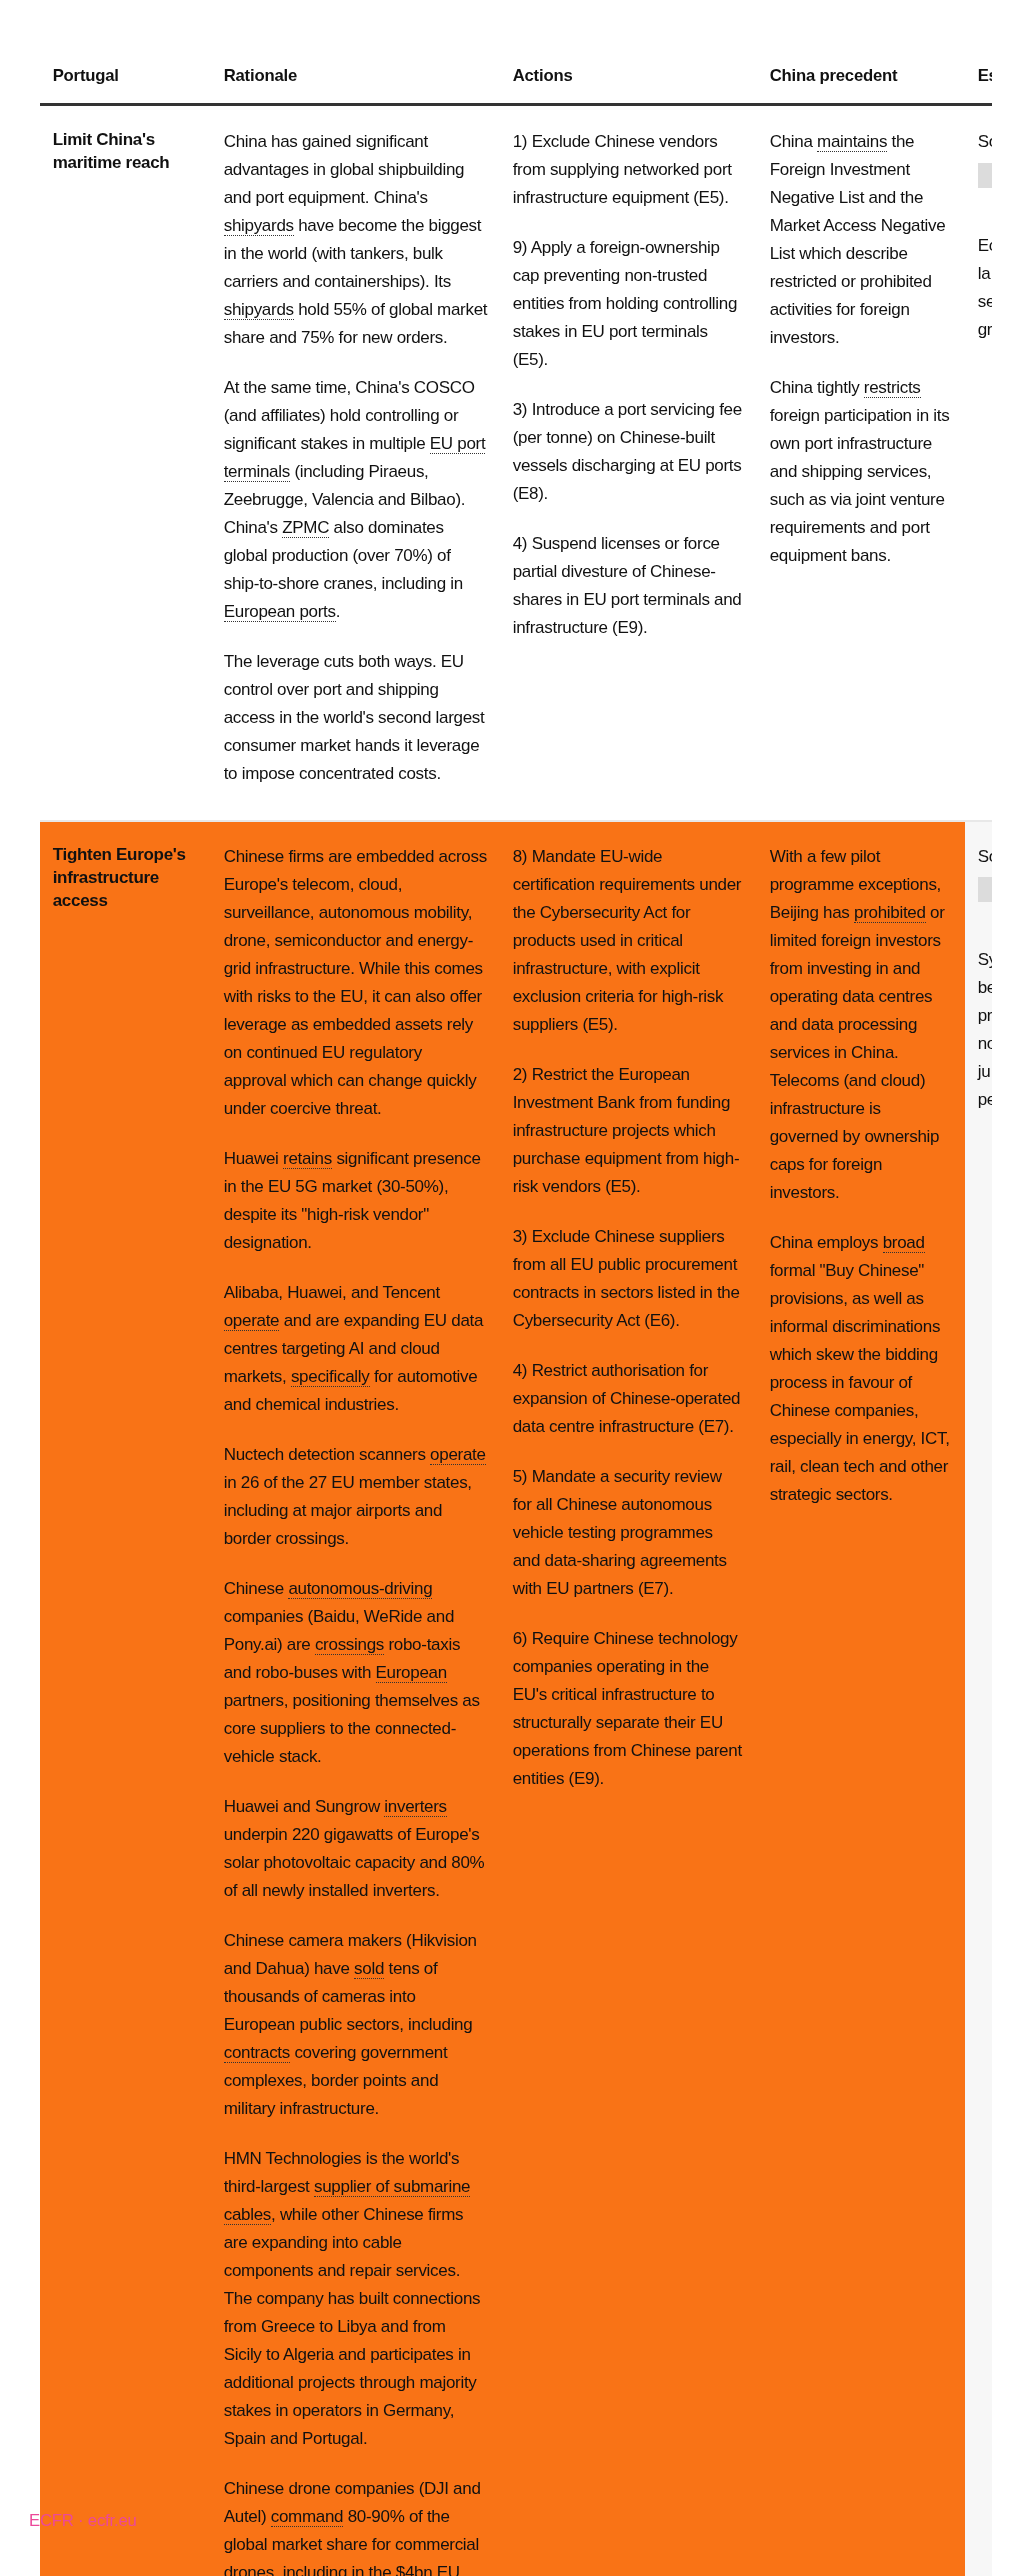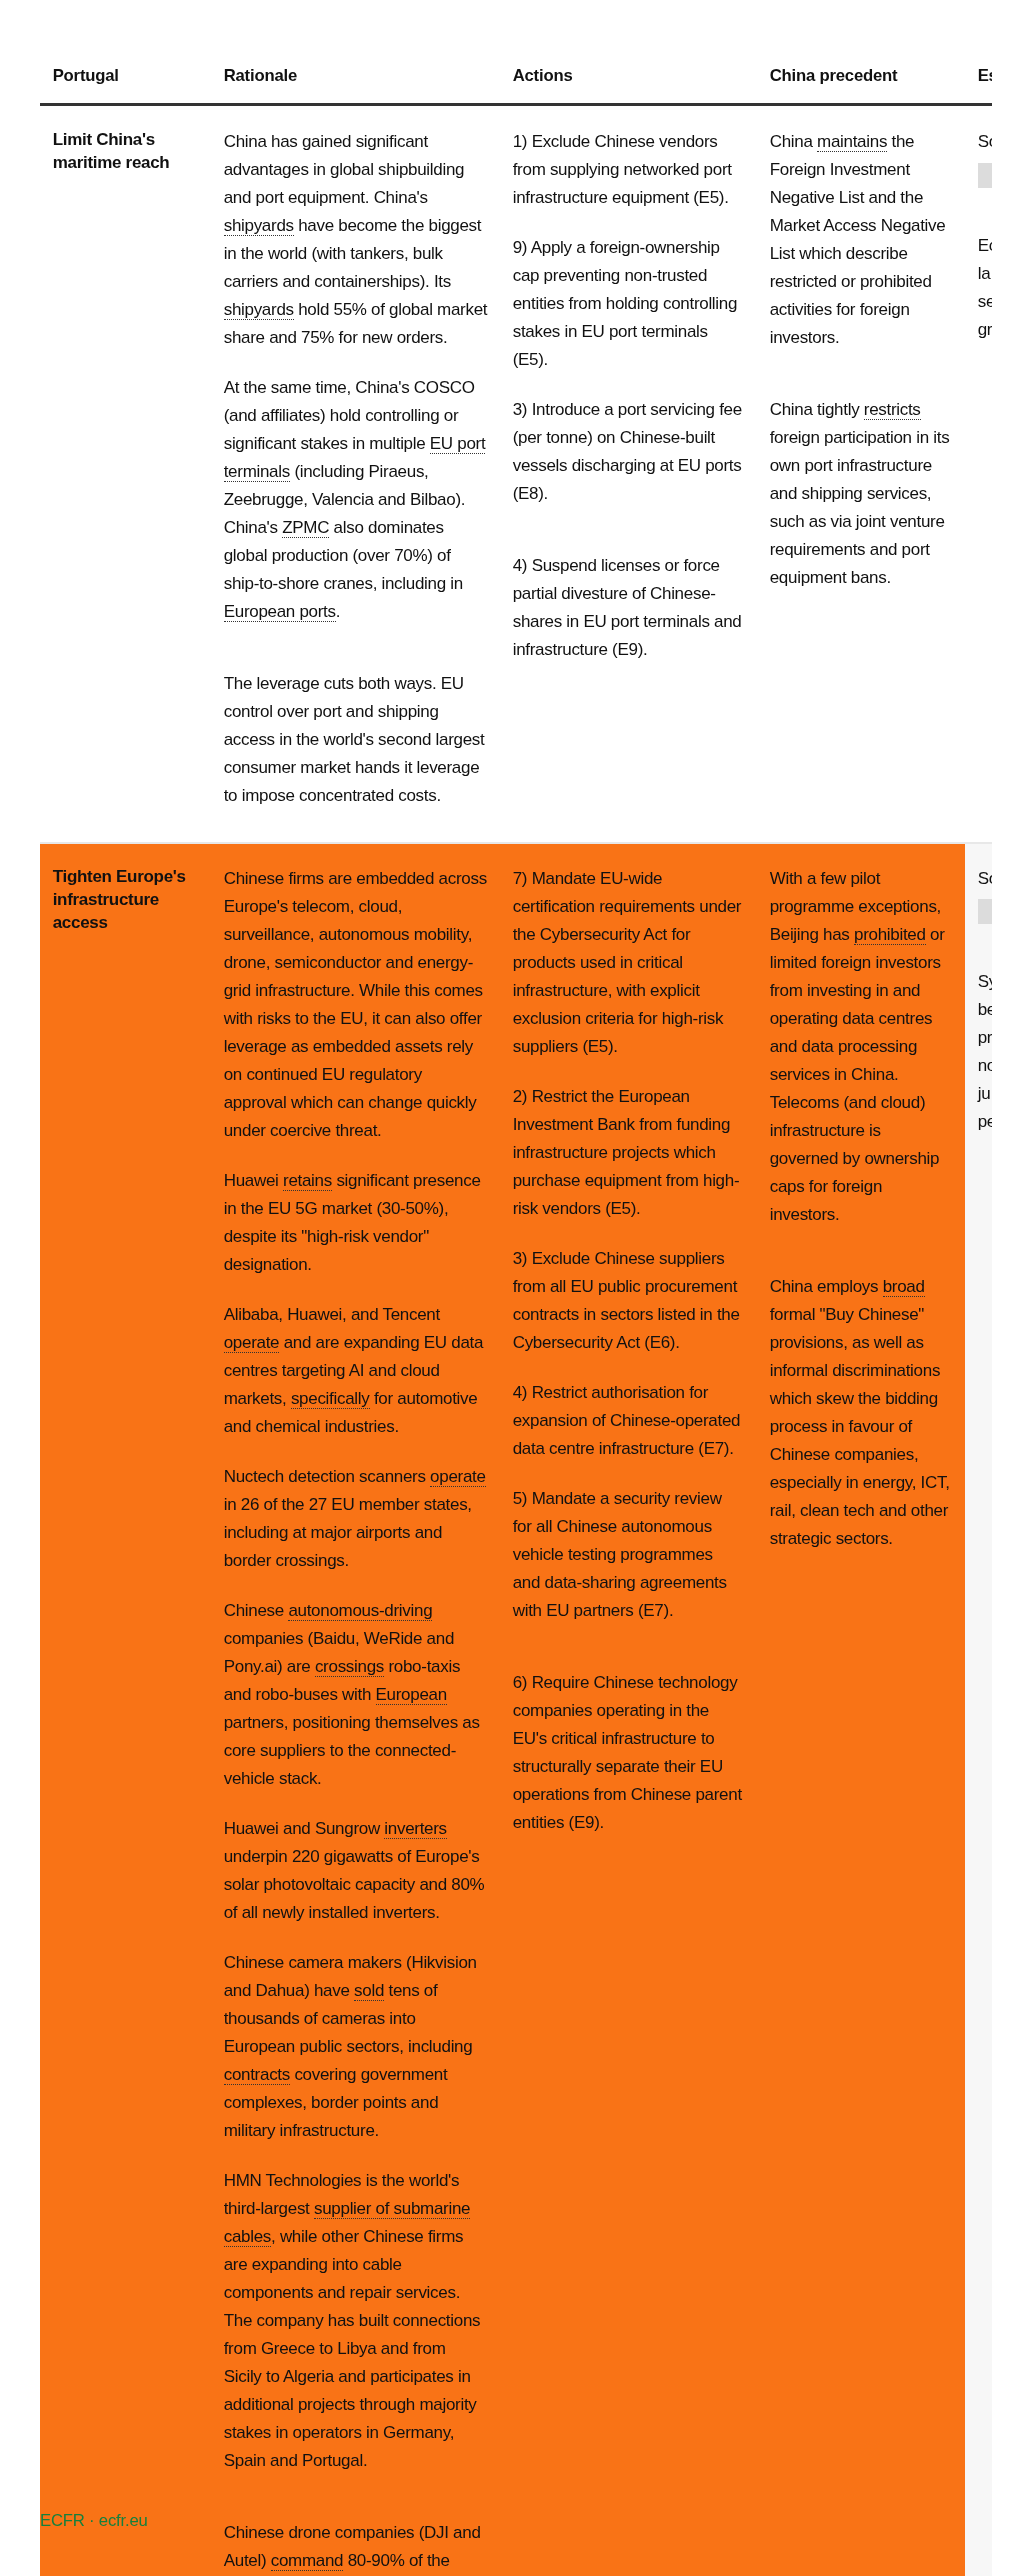--- a/index.html
+++ b/index.html
@@ -25,28 +25,28 @@
       border-bottom: 3.2px solid #333333; white-space: nowrap;
     }
     tbody td {
       vertical-align: top; font-size: 17px; line-height: 28px;
       padding: 22px 12.7px 32px 12.7px; letter-spacing: -0.3px;
     }
     tbody tr.alt td { background: #f97316; border-top: 2.4px solid #e8e8e8; padding-top: 20.6px; }
     tbody tr.alt td:last-child { background: #f7f7f7; }
     td.measure { font-weight: bold; font-size: 17px; line-height: 23px; }
     .para { margin: 0 0 22px 0; }
-    .para:last-child { margin-bottom: 0; margin-top: 44px; }
+    .para:last-child { margin-bottom: 0; }
     .u { border-bottom: 1.6px dotted #333333; }
     .placeholder-bar {
       display: block; height: 25px; background: #dcdcdc; margin: 6.3px 0 44px 0;
     }
     .footer {
-      position: absolute; left: 40px; top: 2511px;
-      font-size: 16.7px; color: #15803d; letter-spacing: -0.2px;
+      position: absolute; left: 29px; top: 2511px;
+      font-size: 16.7px; color: #ec4899; letter-spacing: -0.2px;
     }
   </style>
 </head>
 <body>
 
 <div class="table-wrap">
   <table>
     <colgroup>
       <col class="c-measure">
         <col class="c-rationale">
@@ -99,21 +99,21 @@
             <p class="para">Huawei <span class="u">retains</span> significant presence in the EU 5G market (30-50%), despite its "high-risk vendor" designation.</p>
             <p class="para">Alibaba, Huawei, and Tencent <span class="u">operate</span> and are expanding EU data centres targeting AI and cloud markets, <span class="u">specifically</span> for automotive and chemical industries.</p>
             <p class="para">Nuctech detection scanners <span class="u">operate</span> in 26 of the 27 EU member states, including at major airports and border crossings.</p>
             <p class="para">Chinese <span class="u">autonomous-driving</span> companies (Baidu, WeRide and Pony.ai) are <span class="u">crossings</span> robo-taxis and robo-buses with <span class="u">European</span> partners, positioning themselves as core suppliers to the connected-vehicle stack.</p>
             <p class="para">Huawei and Sungrow <span class="u">inverters</span> underpin 220 gigawatts of Europe's solar photovoltaic capacity and 80% of all newly installed inverters.</p>
             <p class="para">Chinese camera makers (Hikvision and Dahua) have <span class="u">sold</span> tens of thousands of cameras into European public sectors, including <span class="u">contracts</span> covering government complexes, border points and military infrastructure.</p>
             <p class="para">HMN Technologies is the world's third-largest <span class="u">supplier of submarine cables</span>, while other Chinese firms are expanding into cable components and repair services. The company has built connections from Greece to Libya and from Sicily to Algeria and participates in additional projects through majority stakes in operators in Germany, Spain and Portugal.</p>
             <p class="para">Chinese drone companies (DJI and Autel) <span class="u">command</span> 80-90% of the global market share for commercial drones, including in the $4bn EU drone market.</p>
           </td>
         <td>
-            <p class="para">7) Mandate EU-wide certification requirements under the Cybersecurity Act for products used in critical infrastructure, with explicit exclusion criteria for high-risk suppliers (E5).</p>
+            <p class="para">8) Mandate EU-wide certification requirements under the Cybersecurity Act for products used in critical infrastructure, with explicit exclusion criteria for high-risk suppliers (E5).</p>
             <p class="para">2) Restrict the European Investment Bank from funding infrastructure projects which purchase equipment from high-risk vendors (E5).</p>
             <p class="para">3) Exclude Chinese suppliers from all EU public procurement contracts in sectors listed in the Cybersecurity Act (E6).</p>
             <p class="para">4) Restrict authorisation for expansion of Chinese-operated data centre infrastructure (E7).</p>
             <p class="para">5) Mandate a security review for all Chinese autonomous vehicle testing programmes and data-sharing agreements with EU partners (E7).</p>
             <p class="para">6) Require Chinese technology companies operating in the EU's critical infrastructure to structurally separate their EU operations from Chinese parent entities (E9).</p>
           </td>
         <td>
             <p class="para">With a few pilot programme exceptions, Beijing has <span class="u">prohibited</span> or limited foreign investors from investing in and operating data centres and data processing services in China. Telecoms (and cloud) infrastructure is governed by ownership caps for foreign investors.</p>
             <p class="para">China employs <span class="u">broad</span> formal "Buy Chinese" provisions, as well as informal discriminations which skew the bidding process in favour of Chinese companies, especially in energy, ICT, rail, clean tech and other strategic sectors.</p>
           </td>

